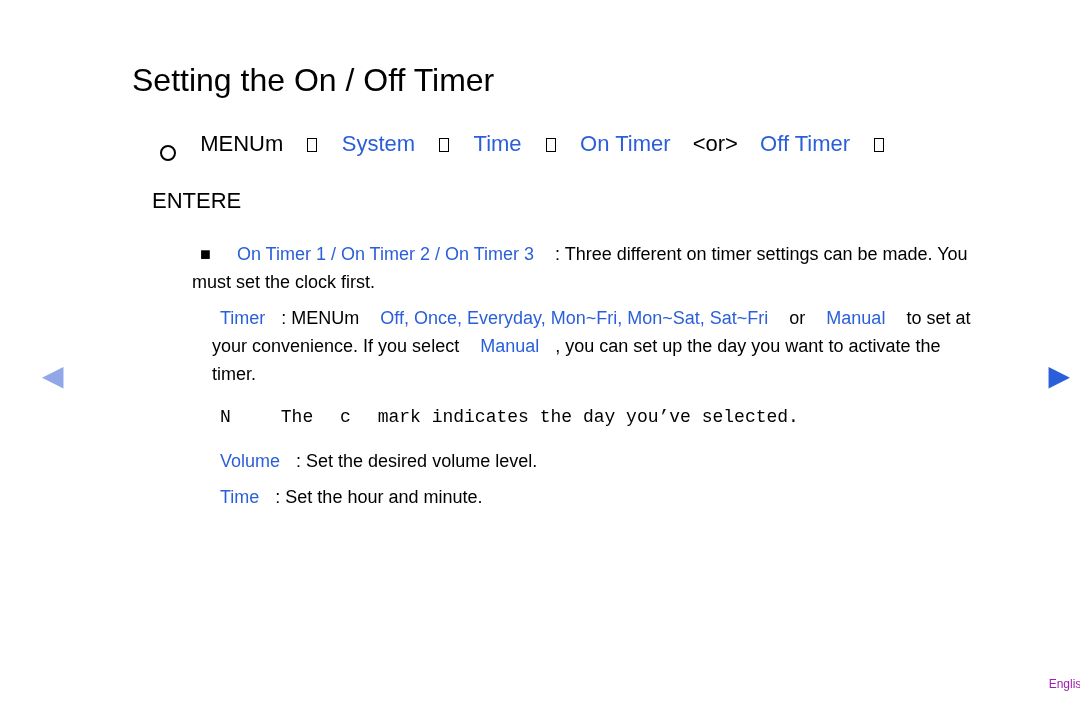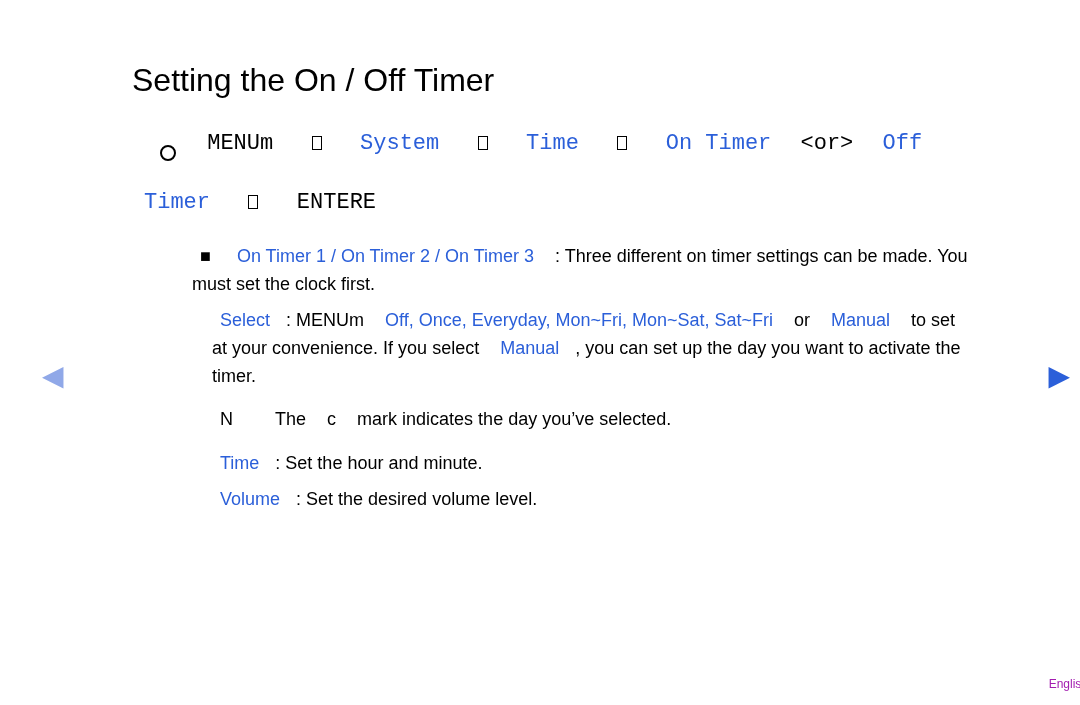--- a/index.html
+++ b/index.html
@@ -18,21 +18,20 @@
   .title {
     font-size: 32px;
     font-weight: normal;
     margin-bottom: 28px;
   }
   .nav-line {
     font-size: 22px;
     margin-left: 20px;
     margin-bottom: 24px;
     line-height: 1.5;
-    font-family: Liberation Mono, monospace;
   }
   .nav-marker {
     display: inline-block;
     width: 26px;
     vertical-align: top;
   }
   .nav-marker-circle {
     display: inline-block;
     width: 16px;
     height: 16px;
@@ -48,20 +47,21 @@
   }
   .item {
     margin-bottom: 6px;
   }
   .indent {
     margin-left: 28px;
   }
   .link { color: #2b5fd9; }
   .note-row {
     margin: 8px 0 8px 28px;
+    font-family: Liberation Mono, monospace;
   }
   .note-marker {
     display: inline-block;
     width: 34px;
     font-weight: normal;
   }
   .arrow {
     position: absolute;
     top: 335px;
     font-size: 28px;
@@ -110,39 +110,39 @@
   </div>
 
   <div class="body-block">
     <div class="item">
       <span>■</span>&nbsp;
       <span class="link">On Timer 1 / On Timer 2 / On Timer 3</span>
       <span>: Three different on timer settings can be made. You must set the clock first.</span>
     </div>
 
     <div class="item indent">
-      <span class="link">Select</span><span>: MENUm</span>
+      <span class="link">Timer</span><span>: MENUm</span>
       <span class="link">Off, Once, Everyday, Mon~Fri, Mon~Sat, Sat~Fri</span><span> or </span>
       <span class="link">Manual</span><span> to set at your convenience. If you select</span>
       <span class="link">Manual</span><span>, you can set up the day you want to activate the timer.</span>
     </div>
 
     <div class="note-row">
       <span class="note-marker">N</span>
       <span>The</span>
       <span>c</span>
       <span> mark indicates the day you’ve selected.</span>
     </div>
 
     <div class="item indent">
-      <span class="link">Time</span><span>: Set the hour and minute.</span>
+      <span class="link">Volume</span><span>: Set the desired volume level.</span>
     </div>
 
     <div class="item indent">
-      <span class="link">Volume</span><span>: Set the desired volume level.</span>
+      <span class="link">Time</span><span>: Set the hour and minute.</span>
     </div>
   </div>
 </div>
 
 <div class="arrow arrow-left">◀</div>
 <div class="arrow arrow-right">▶</div>
 
 <div class="footer">English</div>
 
 </body></html>

